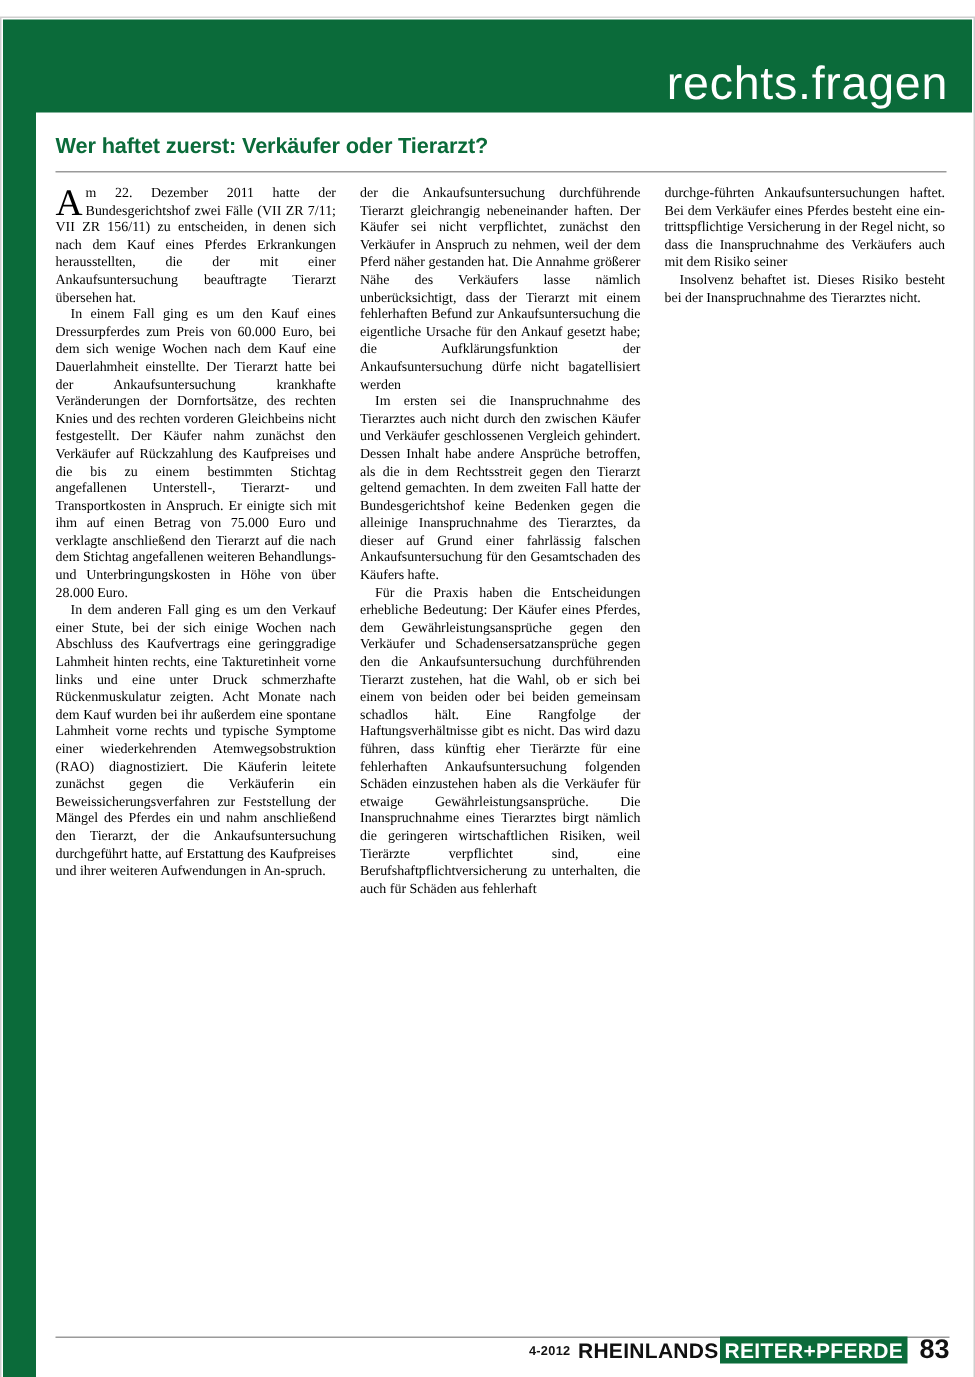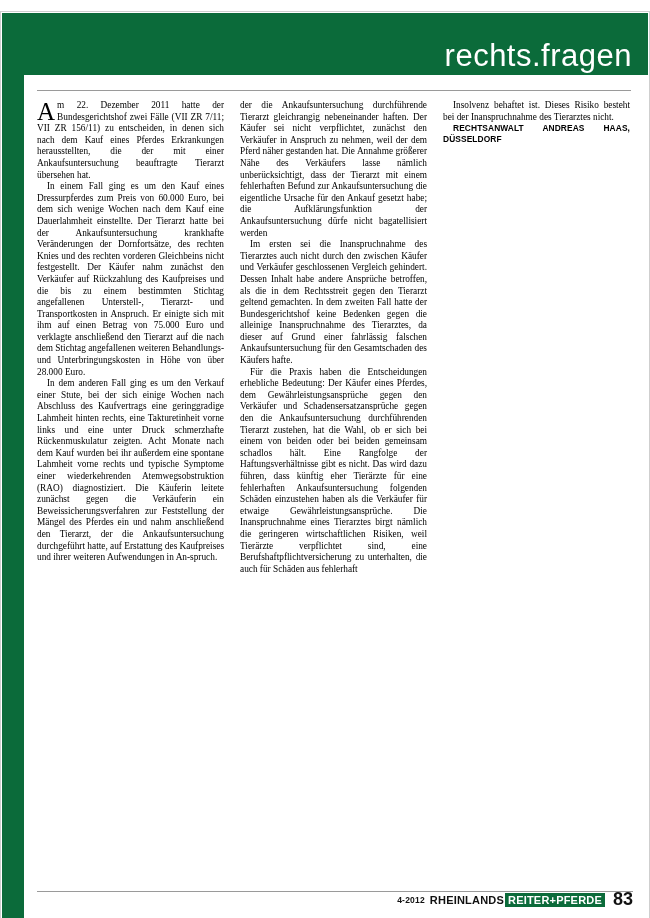--- a/index.html
+++ b/index.html
@@ -135,21 +135,21 @@
     font-family: "Liberation Sans", sans-serif;
   }
   .footer-issue {
     font-size: 8.5px;
     font-weight: bold;
     color: #111111;
     letter-spacing: 0.2px;
     text-align: center;
   }
   .footer-mag {
-    font-size: 11px;
+    font-size: 14px;
     font-weight: bold;
     color: #111111;
     letter-spacing: 0.2px;
   }
   .footer-mag .hl {
     background: #0b6b3a;
     color: #ffffff;
     padding: 1px 3px;
     margin-left: 1px;
   }
@@ -172,39 +172,40 @@
 
 <div class="page">
 
   <div class="left-bar"></div>
 
   <div class="masthead">
     <div class="masthead-title">rechts.fragen</div>
   </div>
 
   <div class="content">
+    <div class="headline">Wer haftet zuerst: Verkäufer oder Tierarzt?</div>
     <hr class="rule">
 
     <div class="columns">
 
       <div class="col">
         <p class="first dropcap-para"><span class="dropcap">A</span><span>m 22. Dezember 2011 hatte der Bundesgerichtshof zwei Fälle (VII ZR 7/11; VII ZR 156/11) zu entscheiden, in denen sich nach dem Kauf eines Pferdes Erkrankungen herausstellten, die der mit einer Ankaufsuntersuchung beauftragte Tierarzt übersehen hat.</span></p>
         <p>In einem Fall ging es um den Kauf eines Dressurpferdes zum Preis von 60.000 Euro, bei dem sich wenige Wochen nach dem Kauf eine Dauerlahmheit einstellte. Der Tierarzt hatte bei der Ankaufsuntersuchung krankhafte Veränderungen der Dornfortsätze, des rechten Knies und des rechten vorderen Gleichbeins nicht festgestellt. Der Käufer nahm zunächst den Verkäufer auf Rückzahlung des Kaufpreises und die bis zu einem bestimmten Stichtag angefallenen Unterstell-, Tierarzt- und Transportkosten in Anspruch. Er einigte sich mit ihm auf einen Betrag von 75.000 Euro und verklagte anschließend den Tierarzt auf die nach dem Stichtag angefallenen weiteren Behandlungs- und Unterbringungskosten in Höhe von über 28.000 Euro.</p>
         <p>In dem anderen Fall ging es um den Verkauf einer Stute, bei der sich einige Wochen nach Abschluss des Kaufvertrags eine geringgradige Lahmheit hinten rechts, eine Takturetinheit vorne links und eine unter Druck schmerzhafte Rückenmuskulatur zeigten. Acht Monate nach dem Kauf wurden bei ihr außerdem eine spontane Lahmheit vorne rechts und typische Symptome einer wiederkehrenden Atemwegsobstruktion (RAO) diagnostiziert. Die Käuferin leitete zunächst gegen die Verkäuferin ein Beweissicherungsverfahren zur Feststellung der Mängel des Pferdes ein und nahm anschließend den Tierarzt, der die Ankaufsuntersuchung durchgeführt hatte, auf Erstattung des Kaufpreises und ihrer weiteren Aufwendungen in An-spruch.</p>
       </div>
 
       <div class="col">
         <p class="first">der die Ankaufsuntersuchung durchführende Tierarzt gleichrangig nebeneinander haften. Der Käufer sei nicht verpflichtet, zunächst den Verkäufer in Anspruch zu nehmen, weil der dem Pferd näher gestanden hat. Die Annahme größerer Nähe des Verkäufers lasse nämlich unberücksichtigt, dass der Tierarzt mit einem fehlerhaften Befund zur Ankaufsuntersuchung die eigentliche Ursache für den Ankauf gesetzt habe; die Aufklärungsfunktion der Ankaufsuntersuchung dürfe nicht bagatellisiert werden</p>
         <p>Im ersten sei die Inanspruchnahme des Tierarztes auch nicht durch den zwischen Käufer und Verkäufer geschlossenen Vergleich gehindert. Dessen Inhalt habe andere Ansprüche betroffen, als die in dem Rechtsstreit gegen den Tierarzt geltend gemachten. In dem zweiten Fall hatte der Bundesgerichtshof keine Bedenken gegen die alleinige Inanspruchnahme des Tierarztes, da dieser auf Grund einer fahrlässig falschen Ankaufsuntersuchung für den Gesamtschaden des Käufers hafte.</p>
         <p>Für die Praxis haben die Entscheidungen erhebliche Bedeutung: Der Käufer eines Pferdes, dem Gewährleistungsansprüche gegen den Verkäufer und Schadensersatzansprüche gegen den die Ankaufsuntersuchung durchführenden Tierarzt zustehen, hat die Wahl, ob er sich bei einem von beiden oder bei beiden gemeinsam schadlos hält. Eine Rangfolge der Haftungsverhältnisse gibt es nicht. Das wird dazu führen, dass künftig eher Tierärzte für eine fehlerhaften Ankaufsuntersuchung folgenden Schäden einzustehen haben als die Verkäufer für etwaige Gewährleistungsansprüche. Die Inanspruchnahme eines Tierarztes birgt nämlich die geringeren wirtschaftlichen Risiken, weil Tierärzte verpflichtet sind, eine Berufshaftpflichtversicherung zu unterhalten, die auch für Schäden aus fehlerhaft</p>
       </div>
 
       <div class="col">
+        <p class="first">durchge-führten Ankaufsuntersuchungen haftet. Bei dem Verkäufer eines Pferdes besteht eine ein-trittspflichtige Versicherung in der Regel nicht, so dass die Inanspruchnahme des Verkäufers auch mit dem Risiko seiner</p>
         <p>Insolvenz behaftet ist. Dieses Risiko besteht bei der Inanspruchnahme des Tierarztes nicht.</p>
-        <p class="byline">RECHTSANWALT ANDREAS HAAS, DÜSSELDORF</p>
       </div>
 
     </div>
   </div>
 
   <div class="footer-rule"></div>
 
   <div class="footer">
     <span class="footer-issue">4-2012</span>
     <span class="footer-mag"><span>RHEINLANDS</span><span class="hl">REITER+PFERDE</span></span>

